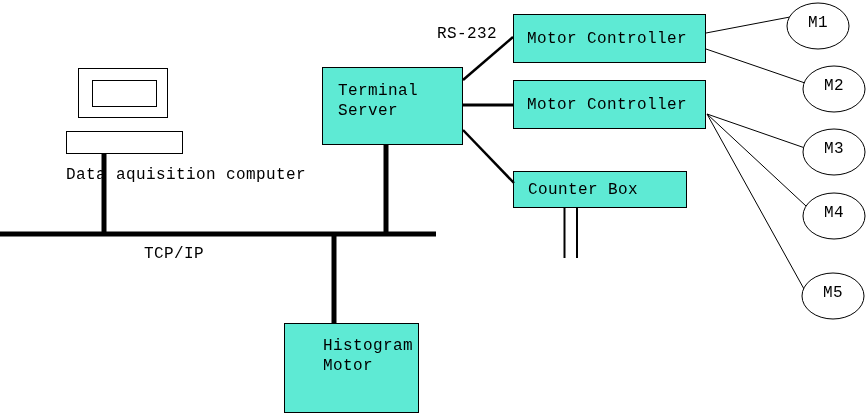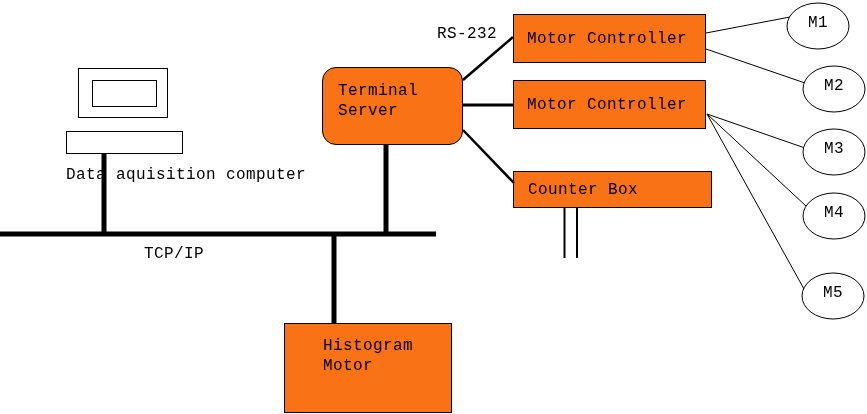--- a/index.html
+++ b/index.html
@@ -17,21 +17,21 @@
   }
   .rect {
     position: absolute;
     border: 1px solid #000000;
     background: #ffffff;
     box-sizing: border-box;
   }
   .box {
     position: absolute;
     border: 1px solid #000000;
-    background: #f97316;
+    background: #5eead4;
     box-sizing: border-box;
     z-index: 1;
     line-height: 20px;
     white-space: nowrap;
   }
   .box.center-v {
     display: flex;
     align-items: center;
   }
   .label {
@@ -60,39 +60,39 @@
 <div class="stage">
 
   <div class="rect" style="left:78px; top:68px; width:90px; height:50px;"></div>
   <div class="rect" style="left:92px; top:80px; width:65px; height:27px;"></div>
   <div class="rect" style="left:66px; top:131px; width:117px; height:23px;"></div>
 
   <div class="label" style="left:66px; top:165px;">Data aquisition computer</div>
   <div class="label" style="left:144px; top:244px;">TCP/IP</div>
   <div class="label" style="left:437px; top:24px;text-align:right;">RS-232</div>
 
-  <div class="box" style="left:322px; top:67px; width:141px; height:78px; padding:13px 0 0 15px;border-radius:14px;">
+  <div class="box" style="left:322px; top:67px; width:141px; height:78px; padding:13px 0 0 15px;">
     <div>Terminal</div>
     <div>Server</div>
   </div>
 
   <div class="box center-v" style="left:513px; top:14px; width:193px; height:49px; padding-left:13px;">
     <span>Motor Controller</span>
   </div>
 
   <div class="box center-v" style="left:513px; top:80px; width:193px; height:49px; padding-left:13px;">
     <span>Motor Controller</span>
   </div>
 
-  <div class="box center-v" style="left:513px; top:171px; width:199px; height:37px; padding-left:14px;">
+  <div class="box center-v" style="left:513px; top:171px; width:174px; height:37px; padding-left:14px;">
     <span>Counter Box</span>
   </div>
 
 
-  <div class="box" style="left:284px; top:323px; width:168px; height:90px; padding:12px 0 0 38px;">
+  <div class="box" style="left:284px; top:323px; width:135px; height:90px; padding:12px 0 0 38px;">
     <div>Histogram</div>
     <div>Motor</div>
   </div>
 
   <svg class="wires" width="867" height="414" viewBox="0 0 867 414">
 
     <line x1="0" y1="234" x2="436" y2="234" stroke="#000" stroke-width="5"></line>
 
     <line x1="104" y1="154" x2="104" y2="236" stroke="#000" stroke-width="5"></line>
     <line x1="386" y1="145" x2="386" y2="236" stroke="#000" stroke-width="5"></line>

